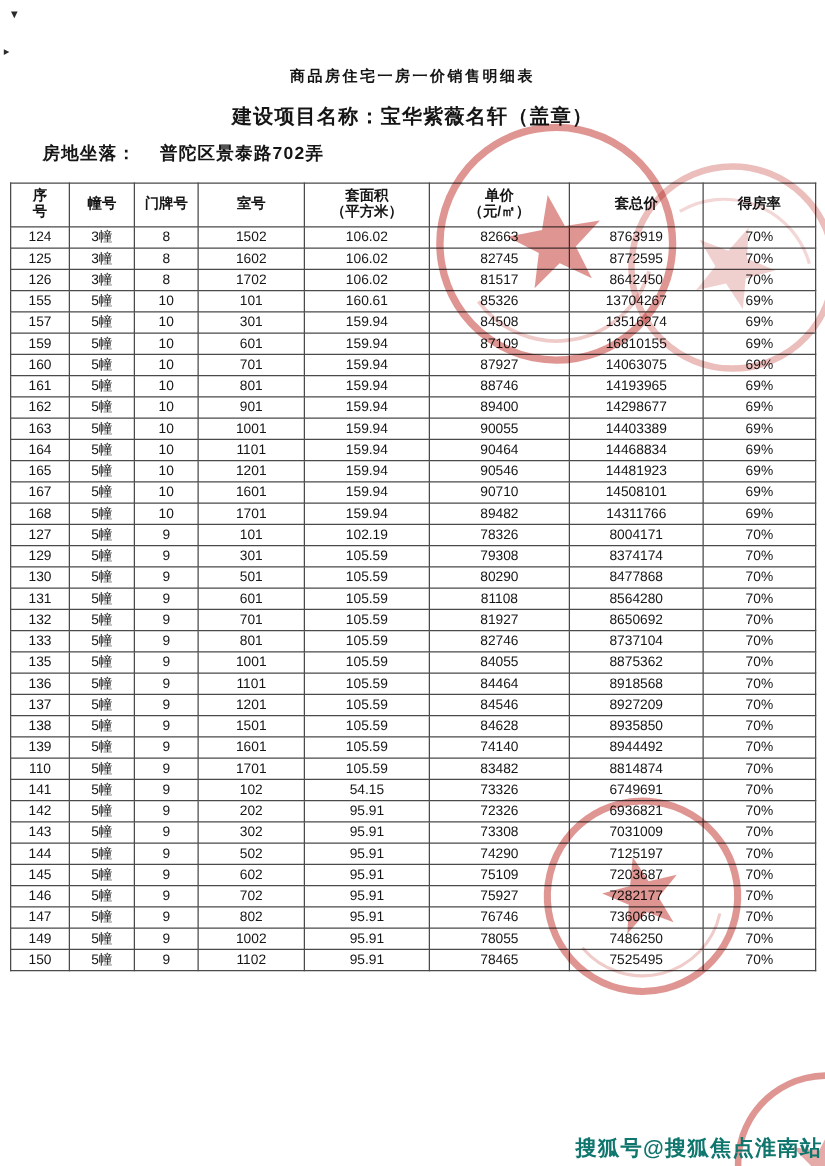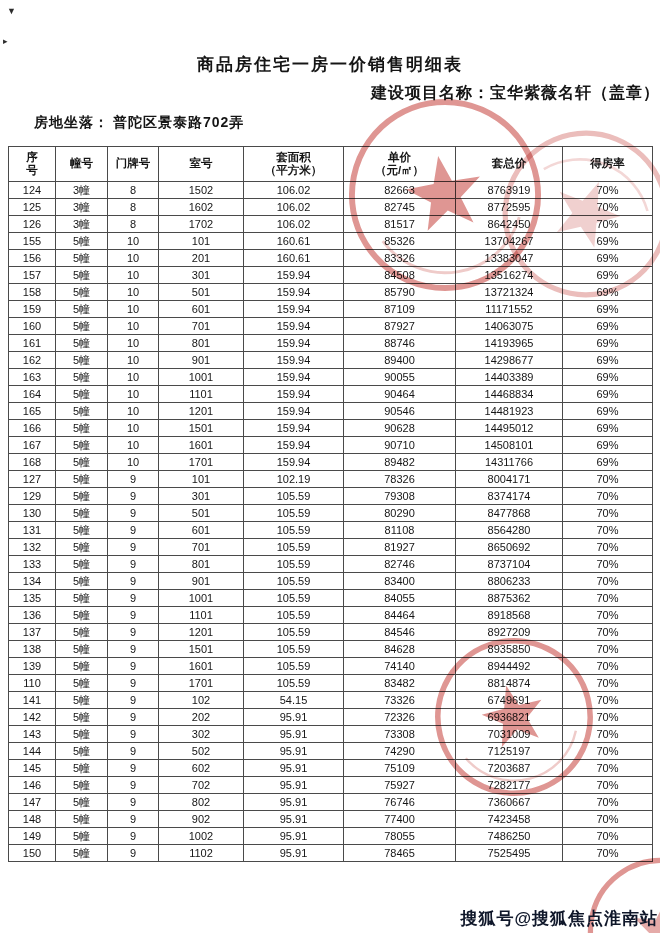--- a/index.html
+++ b/index.html
@@ -4,39 +4,39 @@
 <style>
   html,body{margin:0;padding:0;background:#e8e8e8;}
   .page{
     position:relative;width:660px;height:933px;background:#ffffff;overflow:hidden;
     font-family:"Liberation Sans","DejaVu Sans",sans-serif;color:#151515;margin:0 auto;
   }
   .mark{position:absolute;color:#2b2b2b;font-size:9px;line-height:1;}
   .mark1{top:7px;left:7px;}
   .mark2{top:37px;left:3px;}
   .doc-title{position:absolute;top:53px;left:0;width:100%;text-align:center;
-    font-size:17px;font-weight:700;letter-spacing:2px;margin:0;}
-  .project-name{position:absolute;top:83px;left:0;width:100%;text-align:right;
+    font-size:12px;font-weight:700;letter-spacing:2px;margin:0;}
+  .project-name{position:absolute;top:83px;left:0;width:100%;text-align:center;
     font-size:16px;font-weight:700;letter-spacing:1px;margin:0;}
   .loc{position:absolute;top:114px;left:34px;font-size:14px;font-weight:600;letter-spacing:1px;}
-  .loc .locv{margin-left:4px;}
+  .loc .locv{margin-left:19px;}
   table.price{position:absolute;top:146px;left:8px;width:644px;border-collapse:collapse;table-layout:fixed;}
   table.price th,table.price td{
     border:1px solid #4a4a4a;text-align:center;vertical-align:middle;
     font-size:11px;padding:0;height:16px;line-height:1.15;overflow:hidden;
   }
   table.price th{font-weight:700;white-space:pre-line;height:34px;font-size:11.5px;}
   .seal{position:absolute;color:var(--seal,#c4403a);opacity:.55;mix-blend-mode:multiply;pointer-events:none;}
   .seal svg{display:block;width:100%;height:100%;}
   .seal-top{top:96px;left:346px;width:198px;height:198px;transform:rotate(-10deg);}
   .seal-top2{top:128px;left:500px;width:172px;height:172px;opacity:.35;transform:rotate(22deg);}
   .seal-mid{top:636px;left:433px;width:162px;height:162px;transform:rotate(-14deg);}
   .seal-bottom{top:856px;left:586px;width:150px;height:150px;transform:rotate(8deg);}
   .watermark{position:absolute;right:2px;bottom:3px;font-size:17px;font-weight:700;
-    color:#0f172a;letter-spacing:1px;}
+    color:#0f766e;letter-spacing:1px;}
 </style>
 </head>
 <body>
 
 <div class="page">
 
   <span class="mark mark1">▼</span>
   <span class="mark mark2">▸</span>
 
   <h1 class="doc-title">商品房住宅一房一价销售明细表</h1>
@@ -107,57 +107,37 @@
           <td>155</td>
           <td>5幢</td>
           <td>10</td>
           <td>101</td>
           <td>160.61</td>
           <td>85326</td>
           <td>13704267</td>
           <td>69%</td>
         </tr>
         <tr>
-          <td>156</td>
-          <td>5幢</td>
-          <td>10</td>
-          <td>201</td>
-          <td>160.61</td>
-          <td>83326</td>
-          <td>13383047</td>
-          <td>69%</td>
-        </tr>
-        <tr>
           <td>157</td>
           <td>5幢</td>
           <td>10</td>
           <td>301</td>
           <td>159.94</td>
           <td>84508</td>
           <td>13516274</td>
           <td>69%</td>
         </tr>
         <tr>
-          <td>158</td>
-          <td>5幢</td>
-          <td>10</td>
-          <td>501</td>
-          <td>159.94</td>
-          <td>85790</td>
-          <td>13721324</td>
-          <td>69%</td>
-        </tr>
-        <tr>
           <td>159</td>
           <td>5幢</td>
           <td>10</td>
           <td>601</td>
           <td>159.94</td>
           <td>87109</td>
-          <td>11171552</td>
+          <td>16810155</td>
           <td>69%</td>
         </tr>
         <tr>
           <td>160</td>
           <td>5幢</td>
           <td>10</td>
           <td>701</td>
           <td>159.94</td>
           <td>87927</td>
           <td>14063075</td>
@@ -204,30 +184,20 @@
           <td>69%</td>
         </tr>
         <tr>
           <td>165</td>
           <td>5幢</td>
           <td>10</td>
           <td>1201</td>
           <td>159.94</td>
           <td>90546</td>
           <td>14481923</td>
-          <td>69%</td>
-        </tr>
-        <tr>
-          <td>166</td>
-          <td>5幢</td>
-          <td>10</td>
-          <td>1501</td>
-          <td>159.94</td>
-          <td>90628</td>
-          <td>14495012</td>
           <td>69%</td>
         </tr>
         <tr>
           <td>167</td>
           <td>5幢</td>
           <td>10</td>
           <td>1601</td>
           <td>159.94</td>
           <td>90710</td>
           <td>14508101</td>
@@ -297,30 +267,20 @@
           <td>133</td>
           <td>5幢</td>
           <td>9</td>
           <td>801</td>
           <td>105.59</td>
           <td>82746</td>
           <td>8737104</td>
           <td>70%</td>
         </tr>
         <tr>
-          <td>134</td>
-          <td>5幢</td>
-          <td>9</td>
-          <td>901</td>
-          <td>105.59</td>
-          <td>83400</td>
-          <td>8806233</td>
-          <td>70%</td>
-        </tr>
-        <tr>
           <td>135</td>
           <td>5幢</td>
           <td>9</td>
           <td>1001</td>
           <td>105.59</td>
           <td>84055</td>
           <td>8875362</td>
           <td>70%</td>
         </tr>
         <tr>
@@ -434,30 +394,20 @@
           <td>70%</td>
         </tr>
         <tr>
           <td>147</td>
           <td>5幢</td>
           <td>9</td>
           <td>802</td>
           <td>95.91</td>
           <td>76746</td>
           <td>7360667</td>
-          <td>70%</td>
-        </tr>
-        <tr>
-          <td>148</td>
-          <td>5幢</td>
-          <td>9</td>
-          <td>902</td>
-          <td>95.91</td>
-          <td>77400</td>
-          <td>7423458</td>
           <td>70%</td>
         </tr>
         <tr>
           <td>149</td>
           <td>5幢</td>
           <td>9</td>
           <td>1002</td>
           <td>95.91</td>
           <td>78055</td>
           <td>7486250</td>

